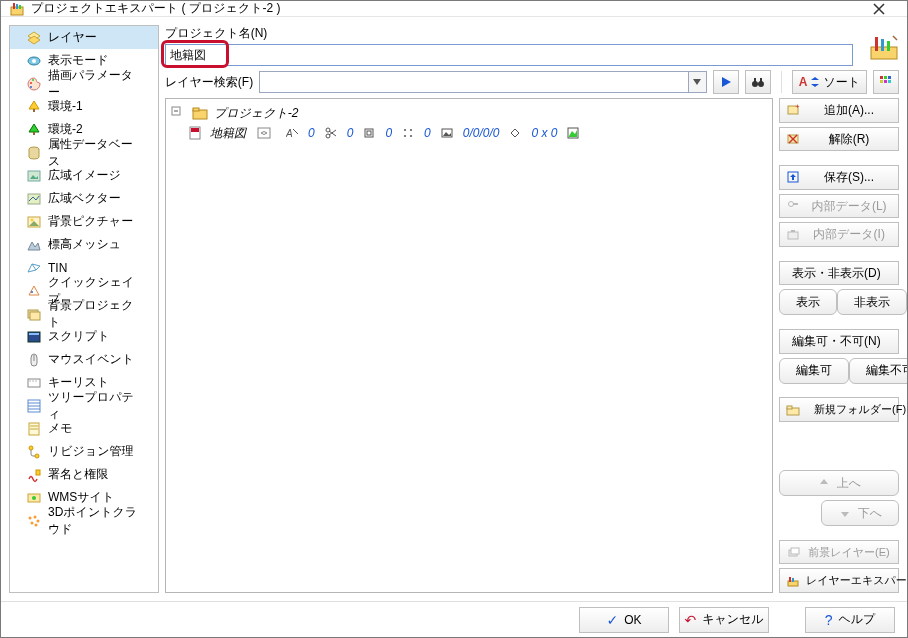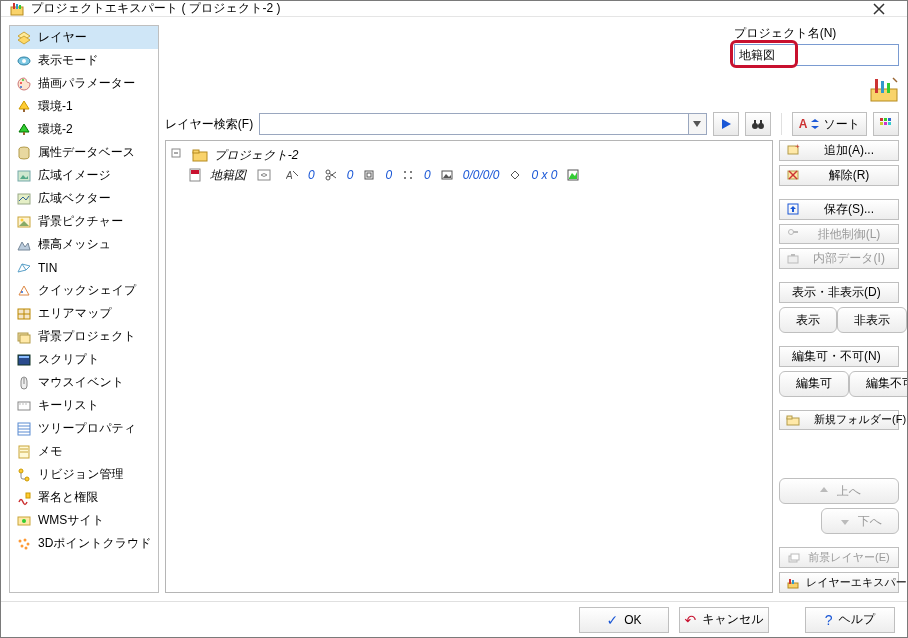--- a/index.html
+++ b/index.html
@@ -4,21 +4,21 @@
 <style>
   * { box-sizing: border-box; font-family: "MS UI Gothic", "Meiryo", sans-serif; }
   body { margin: 0; width: 908px; height: 638px; background: #fff; font-size: 12px; color: #000; }
   .window { width: 908px; height: 638px; border: 1px solid #7a7a7a; display: flex; flex-direction: column; background: #fff; }
   .titlebar { height: 16px; display: flex; align-items: center; padding: 0 8px; border-bottom: 1px solid #e5e5e5; }
   .titlebar .ticon { width: 16px; height: 16px; margin-right: 6px; }
   .titlebar .ttext { flex: 1; font-size: 12px; }
   .titlebar .close { width: 40px; height: 28px; display: flex; align-items: center; justify-content: center; font-size: 14px; color: #333; }
   .body { flex: 1; display: flex; padding: 8px; gap: 6px; overflow: hidden; }
   .sidebar { width: 150px; border: 1px solid #bfbfbf; background: #fff; overflow: auto; }
-  .side-item { display: flex; align-items: center; gap: 6px; height: 23px; padding: 0 6px; cursor: default; }
+  .side-item { display: flex; align-items: center; gap: 6px; height: 23px; padding: 0 16px; cursor: default; }
   .side-item.selected { background: #cfe6f7; }
   .side-icon { width: 16px; height: 16px; flex: 0 0 16px; }
   .main { flex: 1; display: flex; flex-direction: column; gap: 4px; min-width: 0; }
   .row { display: flex; align-items: center; gap: 6px; }
   .label { font-size: 12px; white-space: nowrap; }
   .proj-name-input { flex: 1; border: 1px solid #7a9bd1; height: 22px; padding: 0 4px; font-size: 12px; background: #fff; }
   .highlight-box { position: absolute; border: 3px solid #c8102e; border-radius: 6px; pointer-events: none; }
   .proj-name-wrap { position: relative; display: flex; flex: 1; }
   .layer-search-input { flex: 1; border: 1px solid #9aa7bf; height: 22px; padding: 0 4px; background: #fff; }
   .dropbtn { width: 18px; height: 22px; border: 1px solid #9aa7bf; border-left: none; background: #f5f5f5; display:flex; align-items:center; justify-content:center; }
@@ -177,29 +177,20 @@
             <svg viewBox="0 0 16 16">
               <polygon points="3,12 8,3 13,12" fill="none" stroke="#d84"></polygon>
               <circle cx="6" cy="9" r="1" fill="#36c"></circle>
             </svg>
           </span>
           <span>クイックシェイプ</span>
         </div>
       <div class="side-item">
           <span class="side-icon">
             <svg viewBox="0 0 16 16">
-              <rect x="2" y="3" width="12" height="10" fill="#f5e6c8" stroke="#b80"></rect>
-              <path d="M2 8 H14 M8 3 V13" stroke="#b80"></path>
-            </svg>
-          </span>
-          <span>エリアマップ</span>
-        </div>
-      <div class="side-item">
-          <span class="side-icon">
-            <svg viewBox="0 0 16 16">
               <rect x="2" y="4" width="10" height="8" fill="#e8d8a0" stroke="#b39b4a"></rect>
               <rect x="4" y="6" width="10" height="8" fill="#ffe9a8" stroke="#b39b4a"></rect>
             </svg>
           </span>
           <span>背景プロジェクト</span>
         </div>
       <div class="side-item">
           <span class="side-icon">
             <svg viewBox="0 0 16 16">
               <rect x="2" y="3" width="12" height="10" fill="#2a4b8d" stroke="#132"></rect>
@@ -285,21 +276,21 @@
               <circle cx="12" cy="8" r="1.5" fill="#f93"></circle>
               <circle cx="6" cy="10" r="1.5" fill="#f93"></circle>
               <circle cx="10" cy="12" r="1.5" fill="#f93"></circle>
             </svg>
           </span>
           <span>3Dポイントクラウド</span>
         </div>
     </div>
 
     <div class="main">
-      <div class="row" style="align-items:flex-end;flex-direction:column;">
+      <div class="row" style="align-items:flex-start;">
         <div style="display:flex;flex-direction:column;flex:1;gap:2px;">
           <span class="label">プロジェクト名(N)</span>
           <div class="proj-name-wrap">
             <input class="proj-name-input" value="地籍図" style="">
             <div class="highlight-box" style="left:-4px;top:-4px;width:68px;height:28px;"></div>
           </div>
         </div>
         <div class="proj-logo" style="margin-left:10px;">
           <svg viewBox="0 0 30 30">
               <rect x="2" y="15" width="26" height="12" fill="#f9d36b" stroke="#b58a1f"></rect>
@@ -464,21 +455,21 @@
               </span>
               <span class="lbl">保存(S)...</span>
             </div>
           <div class="rbtn disabled">
               <span class="ricon">
                 <svg viewBox="0 0 14 14">
                   <circle cx="5" cy="5" r="2.5" fill="none" stroke="#bbb"></circle>
                   <rect x="7" y="4" width="5" height="2" fill="#bbb"></rect>
                 </svg>
               </span>
-              <span class="lbl">排他制御(L)</span>
+              <span class="lbl">内部データ(L)</span>
             </div>
           <div class="rbtn disabled">
               <span class="ricon">
                 <svg viewBox="0 0 14 14">
                   <rect x="2" y="4" width="10" height="7" fill="#eee" stroke="#bbb"></rect>
                   <rect x="5" y="2" width="4" height="2" fill="#bbb"></rect>
                 </svg>
               </span>
               <span class="lbl">内部データ(I)</span>
             </div>

